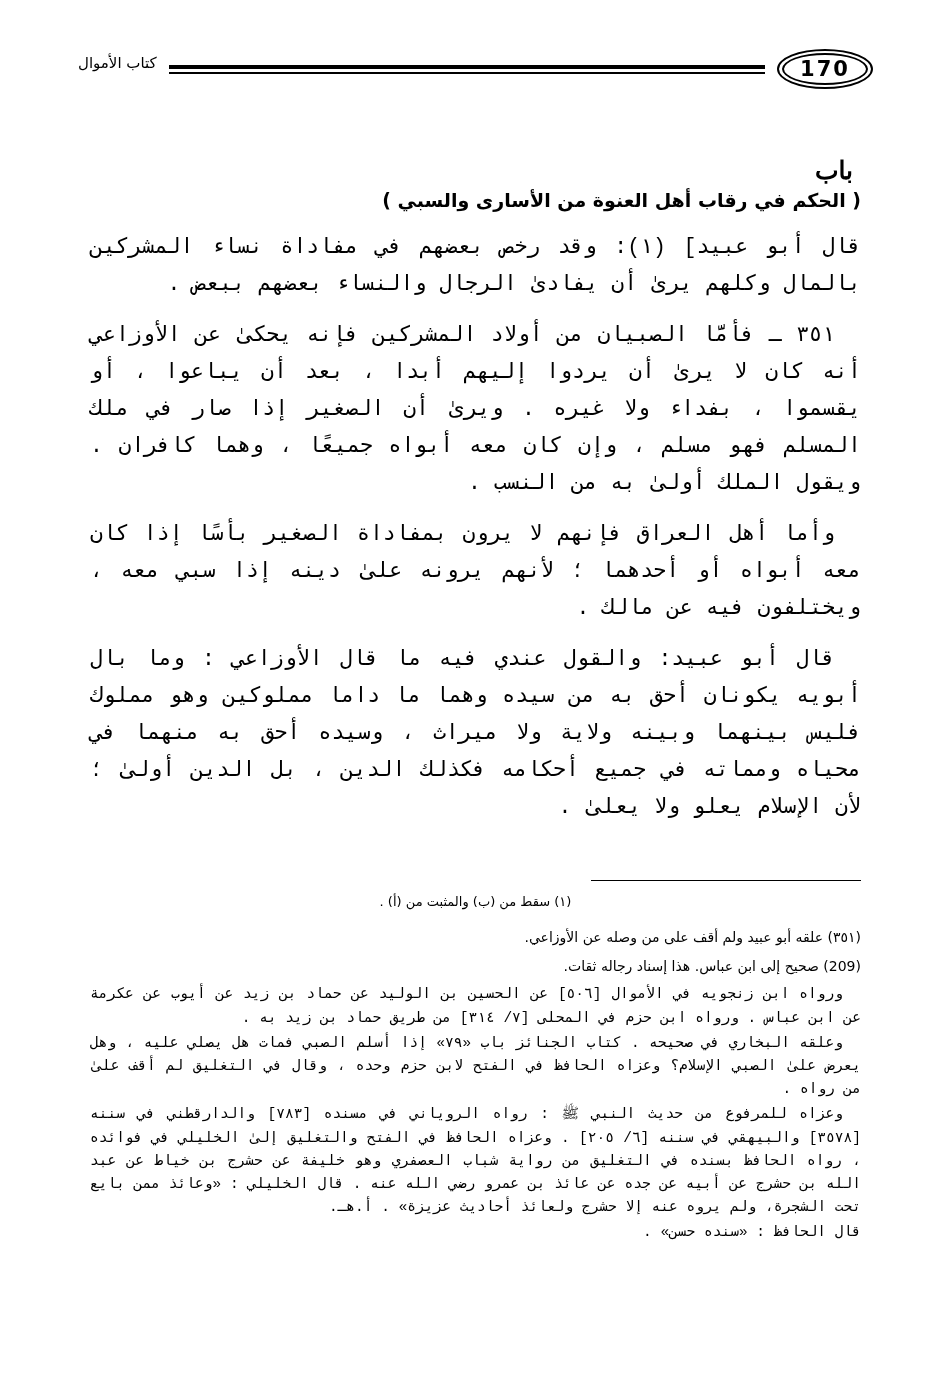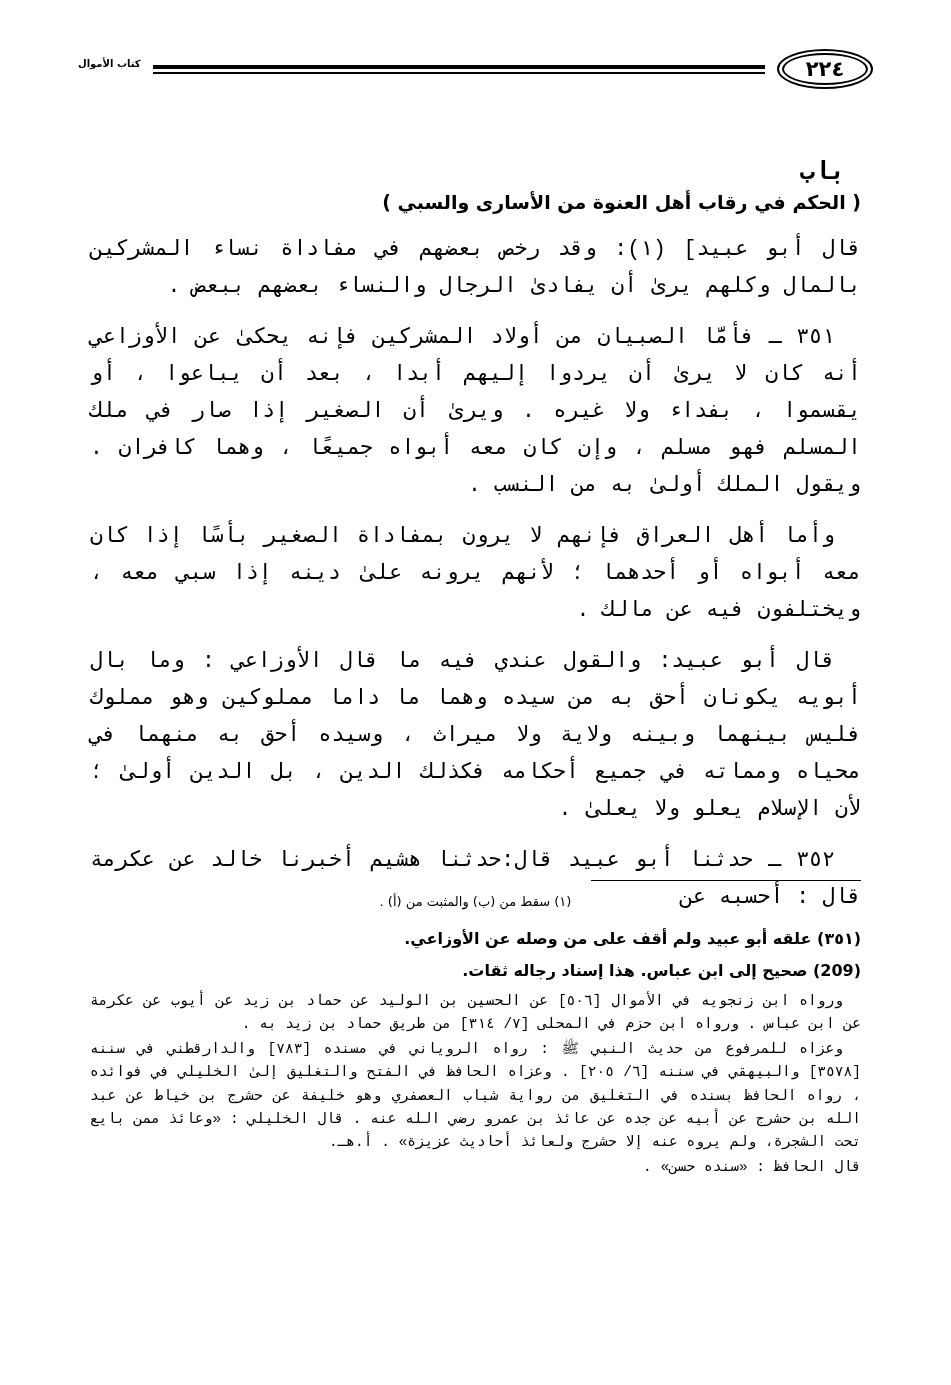--- a/index.html
+++ b/index.html
@@ -30,22 +30,22 @@
     right: 78px;
     left: 78px;
     height: 46px;
     display: flex;
     flex-direction: row-reverse;
     align-items: center;
     gap: 12px;
   }
   .header-title {
     font-family: "DejaVu Sans", "Liberation Sans", sans-serif;
-    font-size: 10px;
-    font-weight: bold;
+    font-size: 15px;
+    font-weight: normal;
     white-space: nowrap;
     letter-spacing: 0px;
     padding-bottom: 8px;
   }
   .header-rule {
     flex: 1;
     height: 11px;
     position: relative;
     margin-top: 6px;
   }
@@ -98,24 +98,24 @@
   .content {
     position: absolute;
     top: 140px;
     right: 90px;
     left: 90px;
     text-align: justify;
     text-align-last: right;
   }
   .chapter-title {
     text-align: right;
-    font-family: Liberation Mono, monospace;
+    font-family: Liberation Sans, sans-serif;
     font-size: 25px;
     font-weight: bold;
-    margin: 16px 16px 4px 0;
+    margin: 16px 8px 4px 0;
     letter-spacing: 0;
   }
   .chapter-subtitle {
     text-align: center;
     font-family: "DejaVu Sans", "Liberation Sans", sans-serif;
     font-size: 19px;
     font-weight: bold;
     margin: 4px 0 18px 0;
   }
   p.body-par {
@@ -143,22 +143,22 @@
   p.fn {
     font-family: "DejaVu Sans", "Liberation Sans", sans-serif;
     font-size: 13px;
     line-height: 1.62;
     margin: 0 0 6px 0;
     text-align: justify;
     text-align-last: right;
   }
   p.fn.center { text-align: center; text-align-last: center; }
   p.fn.bold-note {
-    font-weight: bold;
-    font-size: 16px;
+    font-weight: normal;
+    font-size: 14px;
   }
   p.fn.small {
     font-size: 14.5px;
     line-height: 1.6;
     margin-bottom: 2px;
     font-family: Liberation Mono, monospace;
   }
   p.fn.indented { text-indent: 18px; }
   .note-sep { height: 8px; }
 </style>
@@ -166,39 +166,39 @@
 <body>
 
 <div class="page">
 
   <div class="header">
     <div class="header-title">كتاب الأموال</div>
     <div class="header-rule"></div>
     <div class="page-number-badge">
       <div class="oval-outer"></div>
       <div class="oval-inner"></div>
-      <div class="num">٢٢٤</div>
+      <div class="num">170</div>
     </div>
   </div>
 
   <div class="content">
     <div class="chapter-title">باب</div>
     <div class="chapter-subtitle">( الحكم في رقاب أهل العنوة من الأسارى والسبي )</div>
 
     <p class="body-par no-indent">قال أبو عبيد] (١): وقد رخص بعضهم في مفاداة نساء المشركين بالمال وكلهم يرىٰ أن يفادىٰ الرجال والنساء بعضهم ببعض .</p>
     <p class="body-par">٣٥١ ـ فأمَّا الصبيان من أولاد المشركين فإنه يحكىٰ عن الأوزاعي أنه كان لا يرىٰ أن يردوا إليهم أبدا ، بعد أن يباعوا ، أو يقسموا ، بفداء ولا غيره . ويرىٰ أن الصغير إذا صار في ملك المسلم فهو مسلم ، وإن كان معه أبواه جميعًا ، وهما كافران . ويقول الملك أولىٰ به من النسب .</p>
     <p class="body-par">وأما أهل العراق فإنهم لا يرون بمفاداة الصغير بأسًا إذا كان معه أبواه أو أحدهما ؛ لأنهم يرونه علىٰ دينه إذا سبي معه ، ويختلفون فيه عن مالك .</p>
     <p class="body-par">قال أبو عبيد: والقول عندي فيه ما قال الأوزاعي : وما بال أبويه يكونان أحق به من سيده وهما ما داما مملوكين وهو مملوك فليس بينهما وبينه ولاية ولا ميراث ، وسيده أحق به منهما في محياه ومماته في جميع أحكامه فكذلك الدين ، بل الدين أولىٰ ؛ لأن الإسلام يعلو ولا يعلىٰ .</p>
-    <p class="body-par">٣٥٢ ـ حدثنا أبو عبيد قال:حدثنا هشيم أخبرنا خالد عن عكرمة قال : أحسبه عن</p>
   </div>
 
   <div class="footnote-area">
     <div class="footnote-rule"></div>
     <p class="fn center">(١) سقط من (ب) والمثبت من (أ) .</p>
     <div class="note-sep"></div>
     <p class="fn bold-note">(٣٥١) علقه أبو عبيد ولم أقف على من وصله عن الأوزاعي.</p>
     <p class="fn bold-note">(209) صحيح إلى ابن عباس. هذا إسناد رجاله ثقات.</p>
     <p class="fn small indented">ورواه ابن زنجويه في الأموال [٥٠٦] عن الحسين بن الوليد عن حماد بن زيد عن أيوب عن عكرمة عن ابن عباس . ورواه ابن حزم في المحلى [٧/ ٣١٤] من طريق حماد بن زيد به .</p>
+    <p class="fn small indented">وعلقه البخاري في صحيحه . كتاب الجنائز باب «٧٩» إذا أسلم الصبي فمات هل يصلي عليه ، وهل يعرض علىٰ الصبي الإسلام؟ وعزاه الحافظ في الفتح لابن حزم وحده ، وقال في التغليق لم أقف علىٰ من رواه .</p>
     <p class="fn small indented">وعزاه للمرفوع من حديث النبي ﷺ : رواه الروياني في مسنده [٧٨٣] والدارقطني في سننه [٣٥٧٨] والبيهقي في سننه [٦/ ٢٠٥] . وعزاه الحافظ في الفتح والتغليق إلىٰ الخليلي في فوائده ، رواه الحافظ بسنده في التغليق من رواية شباب العصفري وهو خليفة عن حشرج بن خياط عن عبد الله بن حشرج عن أبيه عن جده عن عائذ بن عمرو رضي الله عنه . قال الخليلي : «وعائذ ممن بايع تحت الشجرة، ولم يروه عنه إلا حشرج ولعائذ أحاديث عزيزة» . أ.هـ.</p>
     <p class="fn small">قال الحافظ : «سنده حسن» .</p>
   </div>
 
 </div>
 
 </body></html>

